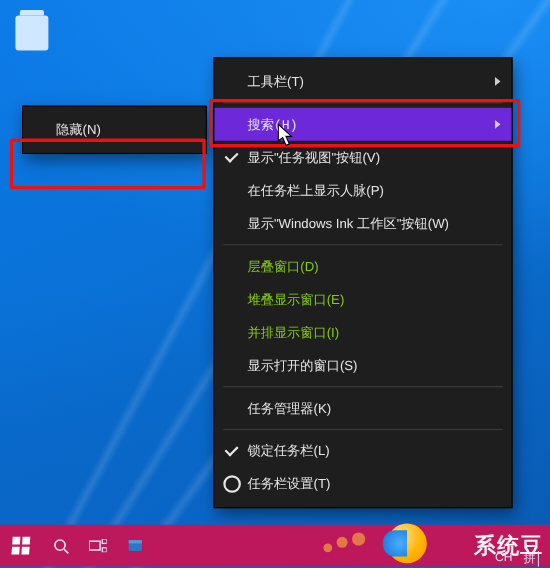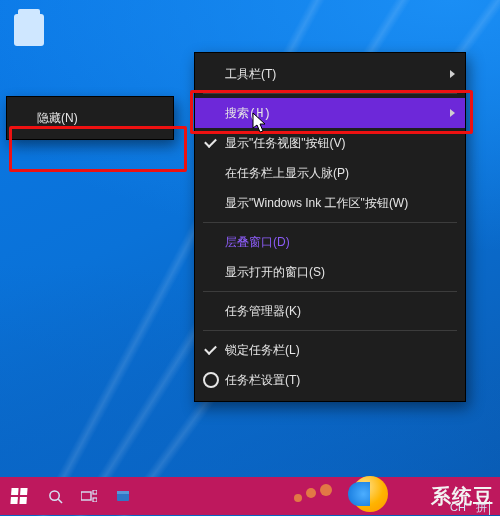--- a/index.html
+++ b/index.html
@@ -28,30 +28,30 @@
   
   .menu{
     position:absolute;background:#1e1e1e;color:#e6e6e6;
     font-size:12px;border:1px solid #000;box-shadow:3px 6px 14px rgba(0,0,0,.45);
     padding:6px 0;
   }
   .menu .item{
     display:flex;align-items:center;height:30px;padding:0 0 0 30px;position:relative;white-space:nowrap;
   }
   .menu .item.hover{background:#6d28d9;font-family:Liberation Mono, monospace;}
-  .menu .item.disabled{color:#8b5cf6;}
+  .menu .item.disabled{color:#84cc16;}
   .menu .sep{height:1px;background:#3c3c3c;margin:4px 8px;}
   .menu .tick:before{content:"";position:absolute;left:10px;top:50%;width:9px;height:5px;border:2px solid #e6e6e6;border-top:none;border-right:none;transform:translateY(-70%) rotate(-45deg);}
   .menu .arrow:after{content:"";position:absolute;right:10px;top:50%;width:0;height:0;border-left:5px solid #cfcfcf;border-top:4px solid transparent;border-bottom:4px solid transparent;transform:translateY(-50%);}
   .menu .gear:before{content:"";position:absolute;left:8px;top:50%;width:12px;height:12px;border:2px solid #e6e6e6;border-radius:50%;transform:translateY(-50%);}
   .menu .gear:after{content:"";position:absolute;left:12px;top:50%;width:4px;height:4px;background:#1e1e1e;border-radius:50%;transform:translateY(-50%);}
   
   .menu.main{left:194px;top:52px;width:270px;}
   
-  .menu.sub{left:6px;top:96px;width:166px;}
+  .menu.sub{left:20px;top:96px;width:166px;}
   
   .hl{position:absolute;border:3px solid #e11;border-radius:2px;pointer-events:none;}
   .hl1{left:190px;top:90px;width:277px;height:38px;}
   .hl2{left:9px;top:126px;width:172px;height:40px;}
   
   .cursor{position:absolute;left:252px;top:112px;width:16px;height:22px;pointer-events:none;}
   .cursor svg{display:block;}
   
   .wm{position:absolute;right:0;bottom:0;width:408px;height:40px;pointer-events:none;}
   .orb{position:absolute;right:112px;bottom:4px;width:36px;height:36px;border-radius:50%;
@@ -101,20 +101,26 @@
   <div class="item">
     <span>在任务栏上显示人脉(P)</span>
   </div>
   <div class="item">
     <span>显示"Windows Ink 工作区"按钮(W)</span>
   </div>
   <div class="sep"></div>
 
   <div class="item disabled">
     <span>层叠窗口(D)</span>
+  </div>
+  <div class="item disabled">
+    <span>堆叠显示窗口(E)</span>
+  </div>
+  <div class="item disabled">
+    <span>并排显示窗口(I)</span>
   </div>
   <div class="item">
     <span>显示打开的窗口(S)</span>
   </div>
   <div class="sep"></div>
 
   <div class="item">
     <span>任务管理器(K)</span>
   </div>
   <div class="sep"></div>

